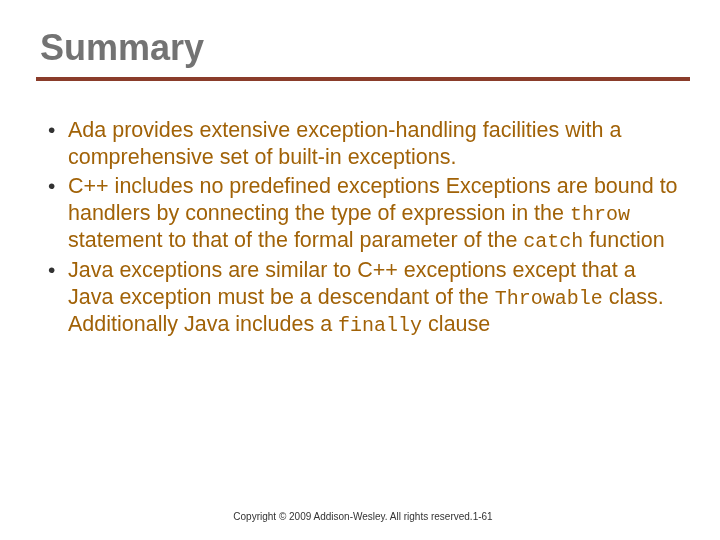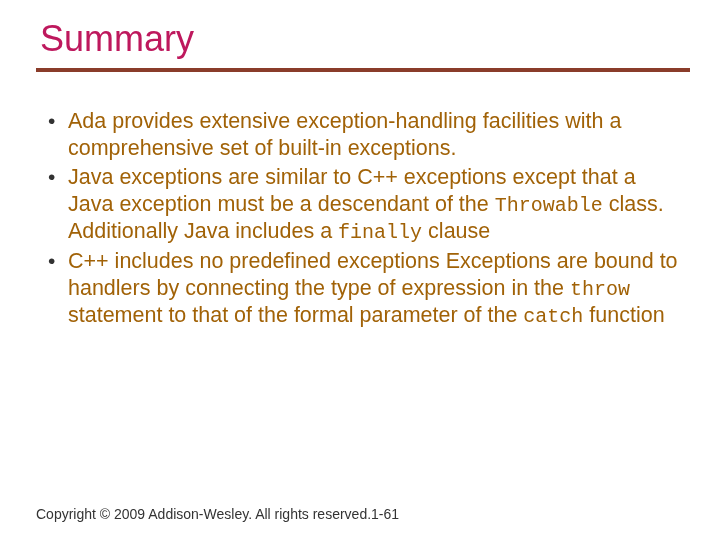--- a/index.html
+++ b/index.html
@@ -14,23 +14,23 @@
   }
   .slide {
     box-sizing: border-box;
     width: 720px;
     height: 540px;
     padding: 18px 30px 10px 36px;
     position: relative;
   }
   .title {
     font-size: 36px;
-    font-weight: 400;
-    color: #be185d;
-    margin: 0 0 8px 4px;
+    font-weight: 700;
+    color: #737373;
+    margin: 9px 0 8px 4px;
     letter-spacing: 0;
   }
   .rule {
     height: 4px;
     background: #8a3c2a;
     margin: 0 0 36px 0;
     width: 100%;
   }
   ul.bullets {
     list-style: none;
@@ -57,36 +57,36 @@
   .mono {
     font-family: "Courier New", Courier, monospace;
     font-size: 20px;
   }
   .footer {
     position: absolute;
     bottom: 18px;
     left: 36px;
     right: 30px;
     display: flex;
-    justify-content: flex-start;
+    justify-content: center;
     font-family: Arial, "Helvetica Neue", sans-serif;
-    font-size: 14px;
+    font-size: 10px;
     color: #333333;
   }
 </style>
 </head>
 <body>
 
 <div class="slide">
   <h1 class="title">Summary</h1>
   <div class="rule"></div>
 
   <ul class="bullets">
     <li><span>Ada provides extensive exception-handling facilities with a comprehensive set of built-in exceptions.</span></li>
+    <li><span>C++ includes no predefined exceptions Exceptions are bound to handlers by connecting the type of expression in the </span><span class="mono">throw</span><span> statement to that of the formal parameter of the </span><span class="mono">catch</span><span> function</span></li>
     <li><span>Java exceptions are similar to C++ exceptions except that a Java exception must be a descendant of the </span><span class="mono">Throwable</span><span> class.  Additionally Java includes a </span><span class="mono">finally</span><span> clause</span></li>
-    <li><span>C++ includes no predefined exceptions Exceptions are bound to handlers by connecting the type of expression in the </span><span class="mono">throw</span><span> statement to that of the formal parameter of the </span><span class="mono">catch</span><span> function</span></li>
   </ul>
 
   <div class="footer">
     <span>Copyright © 2009 Addison-Wesley. All rights reserved.</span>
     <span>1-61</span>
   </div>
 </div>
 
 </body></html>

